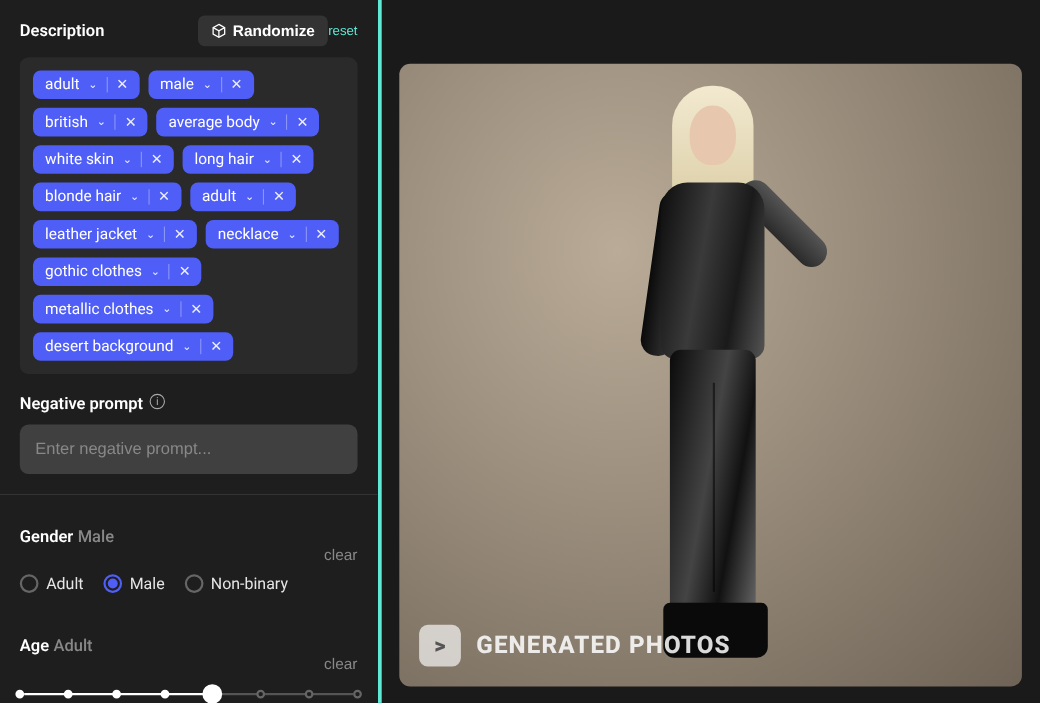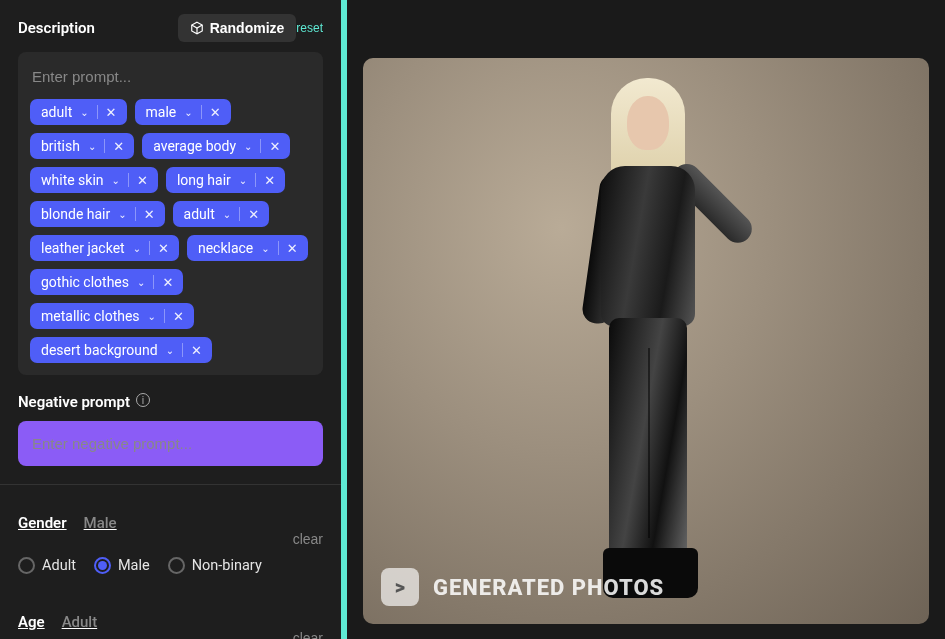--- a/index.html
+++ b/index.html
@@ -8,21 +8,21 @@
     font-family: -apple-system, BlinkMacSystemFont, "Segoe UI", Roboto, sans-serif;
     color: #e5e5e5;
     width: 945px;
     height: 639px;
     overflow: hidden;
     display: flex;
   }
   .sidebar {
     width: 351px;
     background: #1e1e1e;
-    border-right: 6px solid #5eead4;
+    border-right: 4px solid #5eead4;
     overflow-y: auto;
     padding: 0;
   }
   .section {
     padding: 14px 18px 18px 18px;
   }
   .section.bordered { border-top: 1px solid #333; }
   .header-row {
     display: flex;
     align-items: center;
@@ -85,29 +85,29 @@
     align-items: center;
     gap: 6px;
     cursor: default;
   }
   .tag .chev { font-size: 10px; opacity: 0.9; cursor:pointer; padding:0 2px;}
   .tag .sep { width:1px; height:14px; background: rgba(255,255,255,0.35); }
   .tag .x { font-size: 13px; opacity: 0.9; cursor: pointer; padding:0 2px;}
   .neg-title-row { display:flex; align-items:flex-start; gap:6px; margin: 18px 0 10px 0;}
   .info-icon { width:14px; height:14px; border:1.5px solid #aaa; border-radius:50%; display:inline-flex; align-items:center; justify-content:center; font-size:10px; color:#aaa;}
   .neg-box {
-    background: #8b5cf6;
+    background: #404040;
     border-radius: 8px;
     padding: 4px 12px;
     text-decoration: underline;
   }
   .control-row {
     display:flex; align-items:center; justify-content:space-between; margin-bottom:10px;
   }
-  .control-label { font-size:15px; font-weight:600; color:#fff; display:flex; gap:17px; align-items:baseline;text-decoration:underline;}
+  .control-label { font-size:15px; font-weight:600; color:#fff; display:flex; gap:4px; align-items:baseline;}
   .control-value { color:#888; font-weight:500;}
   .clear-link { color:#888; font-size:14px; cursor:pointer; background:none; border:none;margin-top:32px;}
   .radios { display:flex; gap:18px; }
   .radio { display:flex; align-items:center; gap:7px; font-size:14.5px; cursor:pointer;}
   .radio-circle {
     width:17px; height:17px; border:2px solid #666; border-radius:50%; display:inline-flex; align-items:center; justify-content:center;
   }
   .radio.selected .radio-circle { border-color:#4f5ef7; }
   .radio.selected .radio-dot { width:9px; height:9px; background:#4f5ef7; border-radius:50%; }
   .slider-wrap { position:relative; height:20px; margin-top:6px;}
@@ -194,21 +194,20 @@
               <path d="M3 7 L12 12 L21 7"></path>
               <path d="M12 12 L12 22"></path>
             </svg>
           <span>Randomize</span>
         </button>
         <button class="reset-link">reset</button>
       </div>
     </div>
 
     <div class="prompt-box">
-      <input class="prompt-input" placeholder="Enter prompt..." style="">
       <div class="tags" id="tags">
           <span class="tag">
             <span>adult</span>
             <span class="chev">⌄</span>
             <span class="sep"></span>
             <span class="x">✕</span>
           </span>
           <span class="tag">
             <span>male</span>
             <span class="chev">⌄</span>

